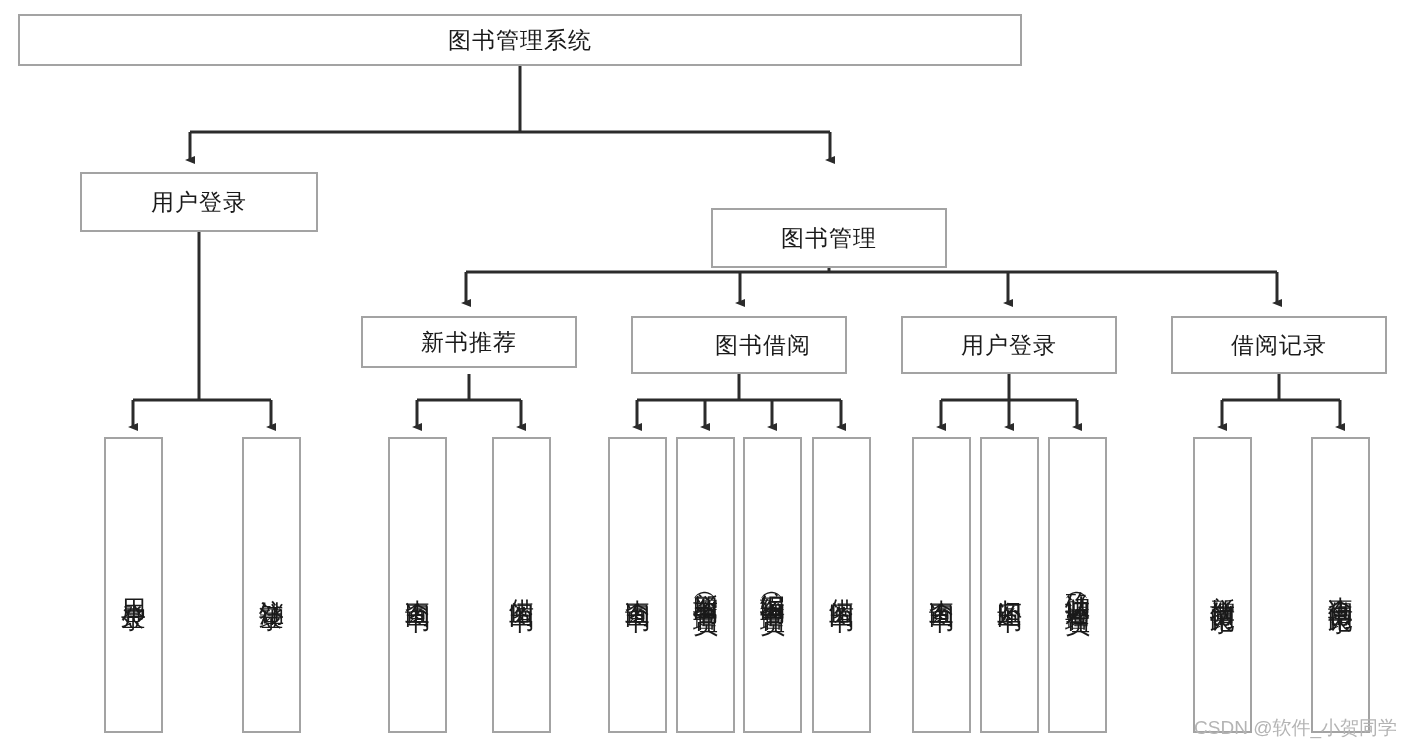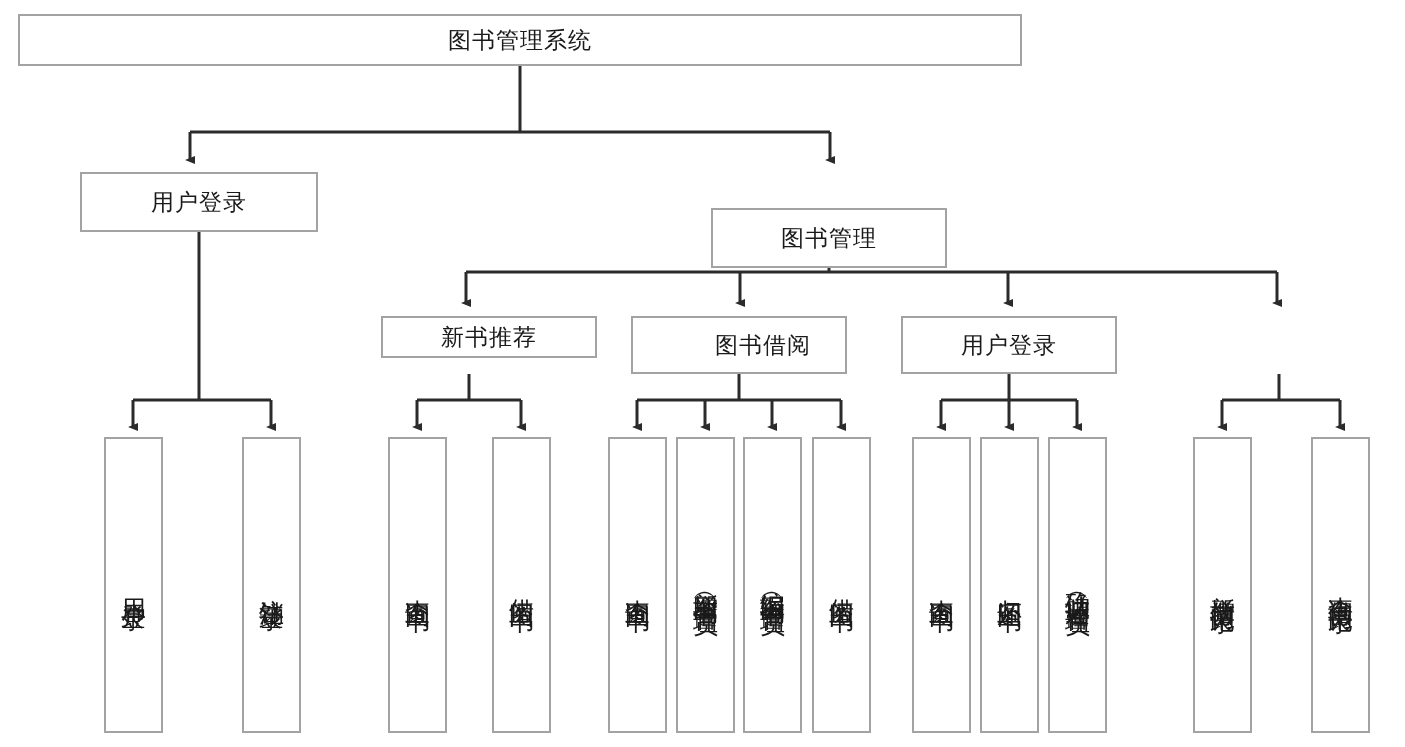--- a/index.html
+++ b/index.html
@@ -122,28 +122,31 @@
     <span>图书管理系统</span>
   </div>
 
   <div class="node h" style="left:80px; top:172px; width:238px; height:60px;">
     <span>用户登录</span>
   </div>
   <div class="node h" style="left:711px; top:172px; width:236px; height:60px;margin-top:36px;">
     <span>图书管理</span>
   </div>
 
-  <div class="node h" style="left:361px; top:316px; width:216px; height:42px;margin-left:20px;">
+  <div class="node h" style="left:361px; top:316px; width:216px; height:52px;">
     <span>新书推荐</span>
   </div>
   <div class="node h" style="left:631px; top:316px; width:216px; height:58px;padding-left:48px;">
     <span>图书借阅</span>
   </div>
   <div class="node h" style="left:901px; top:316px; width:216px; height:58px;">
     <span>用户登录</span>
+  </div>
+  <div class="node h" style="left:1171px; top:316px; width:216px; height:58px;">
+    <span>借阅记录</span>
   </div>
 
   <div class="node v" style="left:104px; top:437px; width:59px; height:296px;">
     <span class="vtext">用户登录</span>
   </div>
   <div class="node v" style="left:242px; top:437px; width:59px; height:296px;">
     <span class="vtext">注销登录</span>
   </div>
 
   <div class="node v" style="left:388px; top:437px; width:59px; height:296px;">
@@ -176,14 +179,15 @@
     <span class="vtext">确认归还（管理员）</span>
   </div>
 
   <div class="node v" style="left:1193px; top:437px; width:59px; height:296px;">
     <span class="vtext">新增借阅记录</span>
   </div>
   <div class="node v" style="left:1311px; top:437px; width:59px; height:296px;">
     <span class="vtext">查询借阅记录</span>
   </div>
 
+  <div class="watermark">CSDN @软件_小贺同学</div>
 
 </div>
 
 </body></html>

